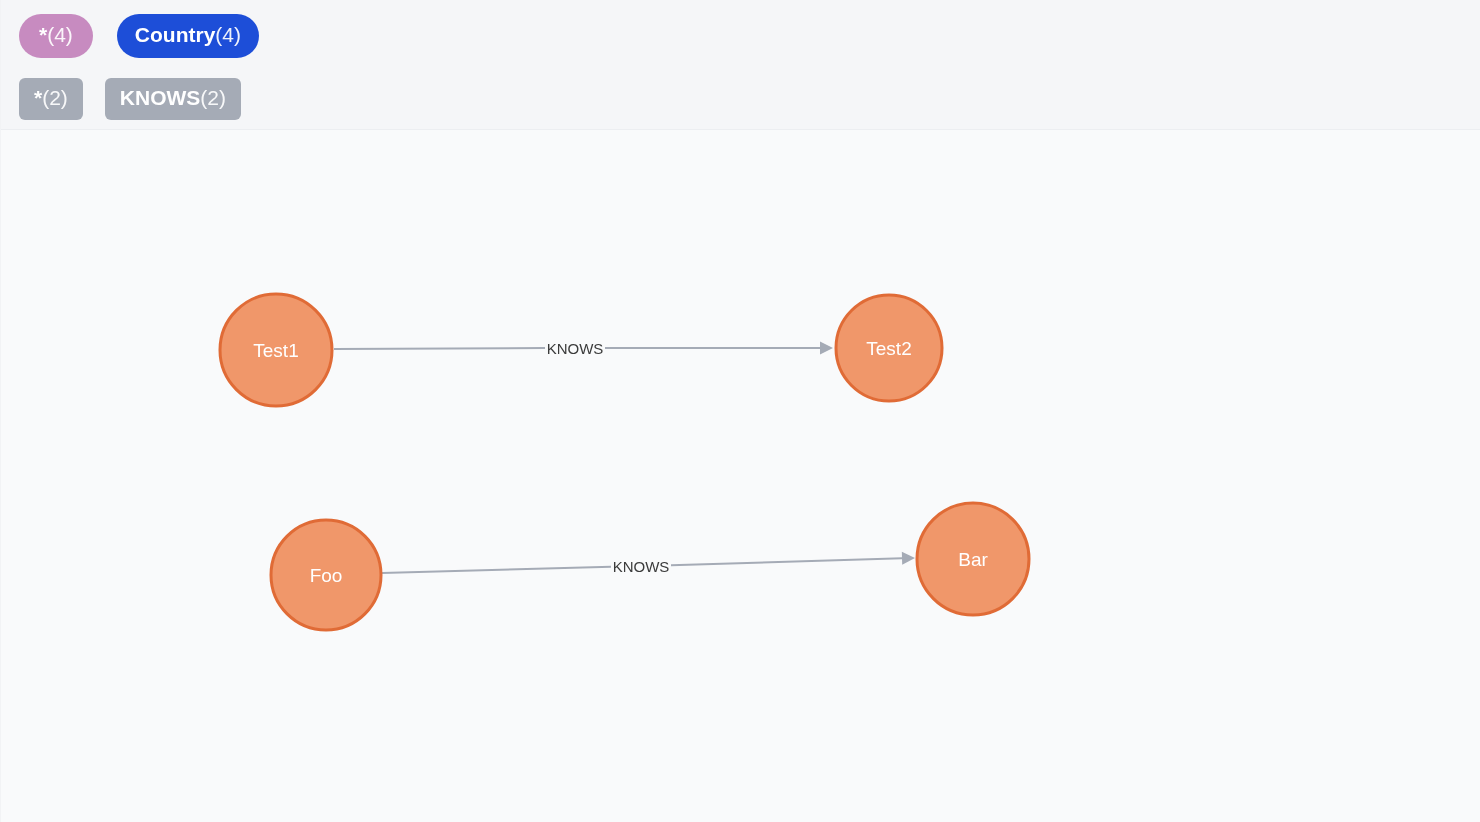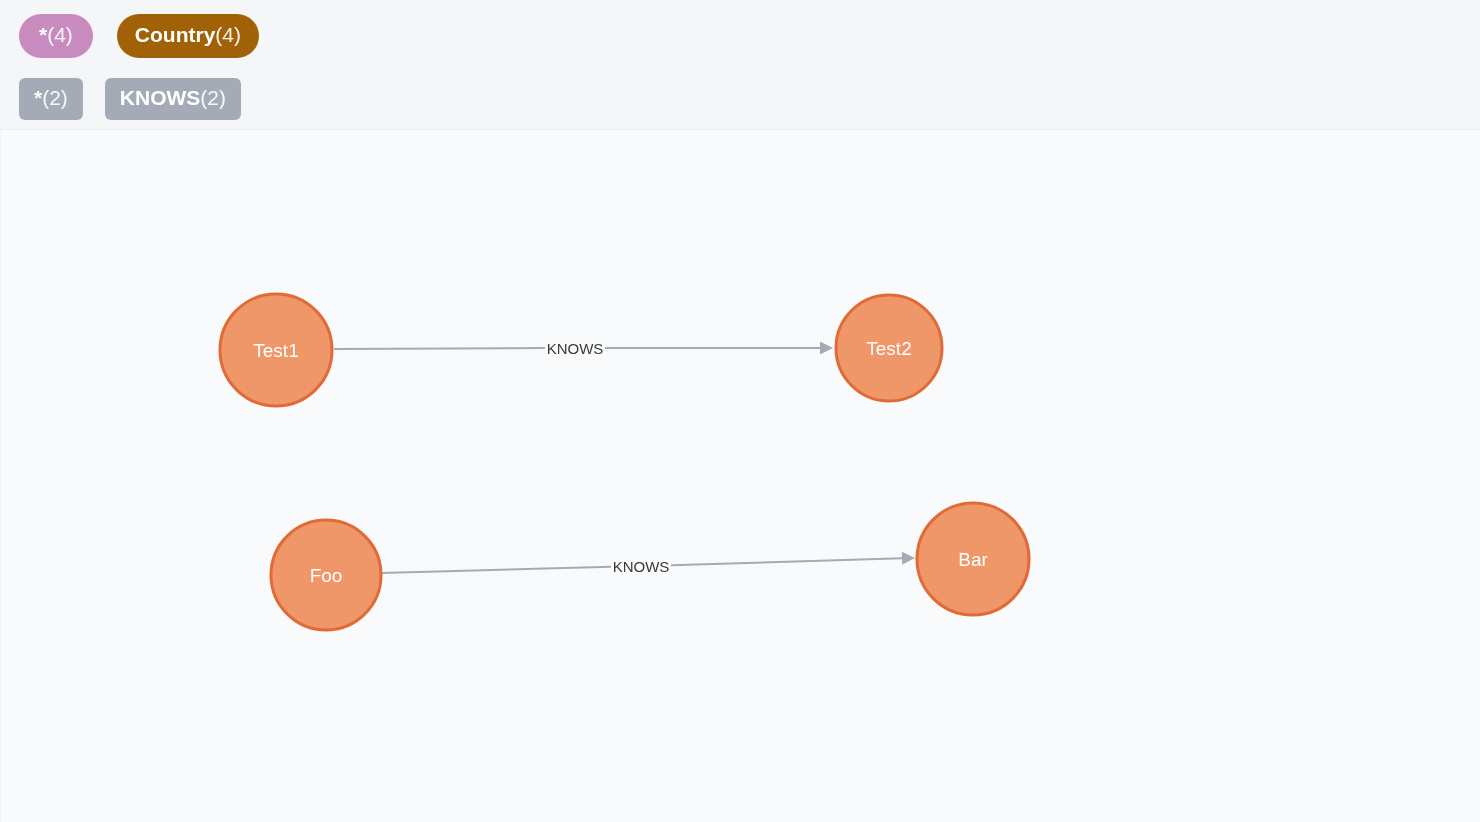--- a/index.html
+++ b/index.html
@@ -120,21 +120,21 @@
 <div id="app">
 
   <div class="legend-bar">
 
     <div class="legend-row row-nodes">
       <span class="chip node-chip chip-any" style="background: rgb(199, 139, 192);">
         <span class="chip-label">*</span>
           <span class="chip-count">(4)</span>
       </span>
 
-      <span class="chip node-chip" style="background: #a16207;">
+      <span class="chip node-chip" style="background: #1d4ed8;">
         <span class="chip-label">Country</span>
           <span class="chip-count">(4)</span>
       </span>
     </div>
 
     <div class="legend-row row-rels">
       <span class="chip rel-chip" style="background: rgb(165, 171, 182);">
         <span class="chip-label">*</span>
           <span class="chip-count">(2)</span>
       </span>

